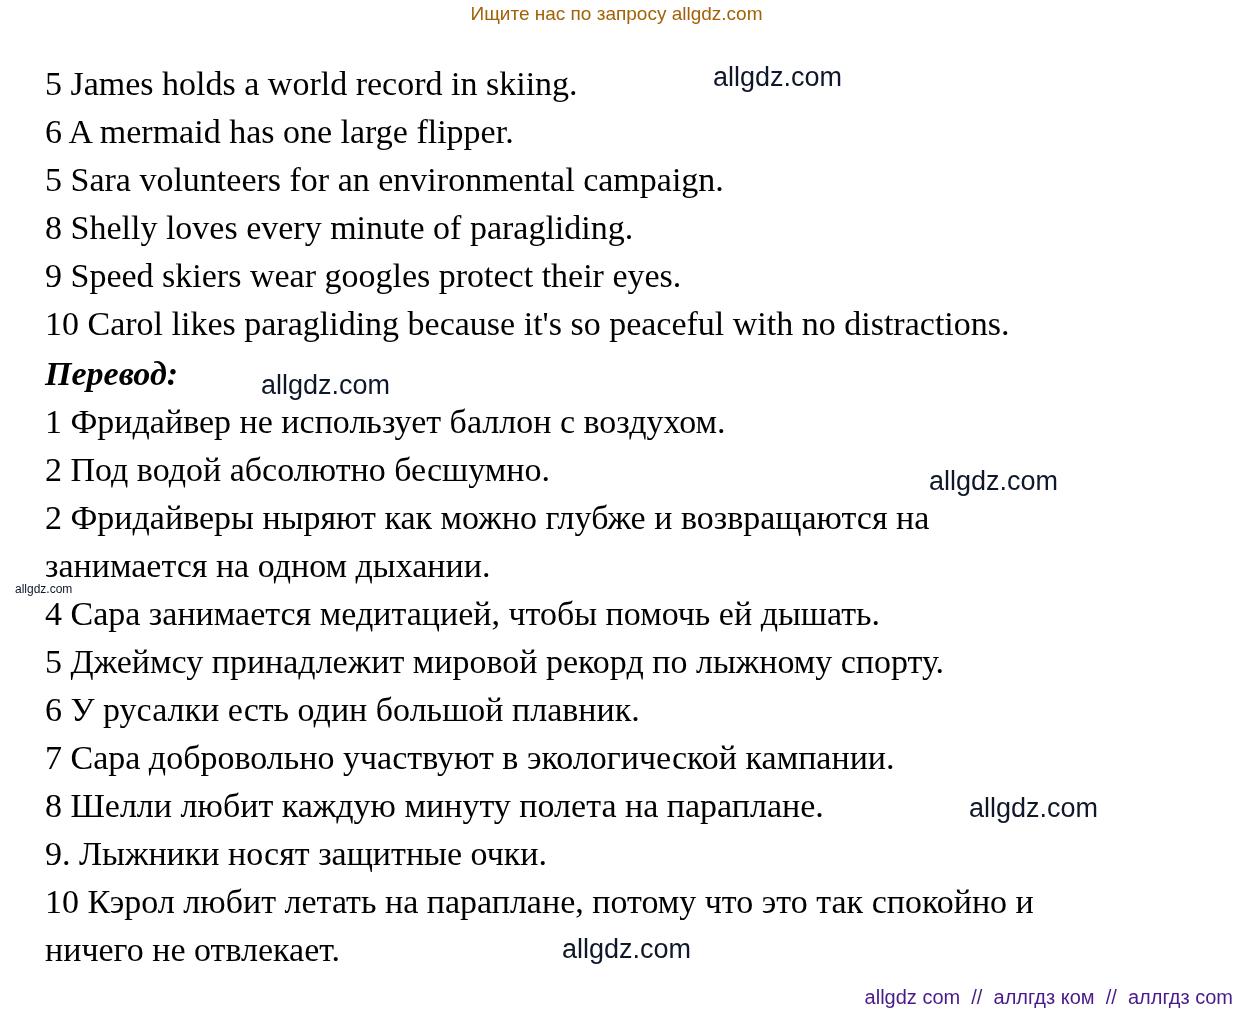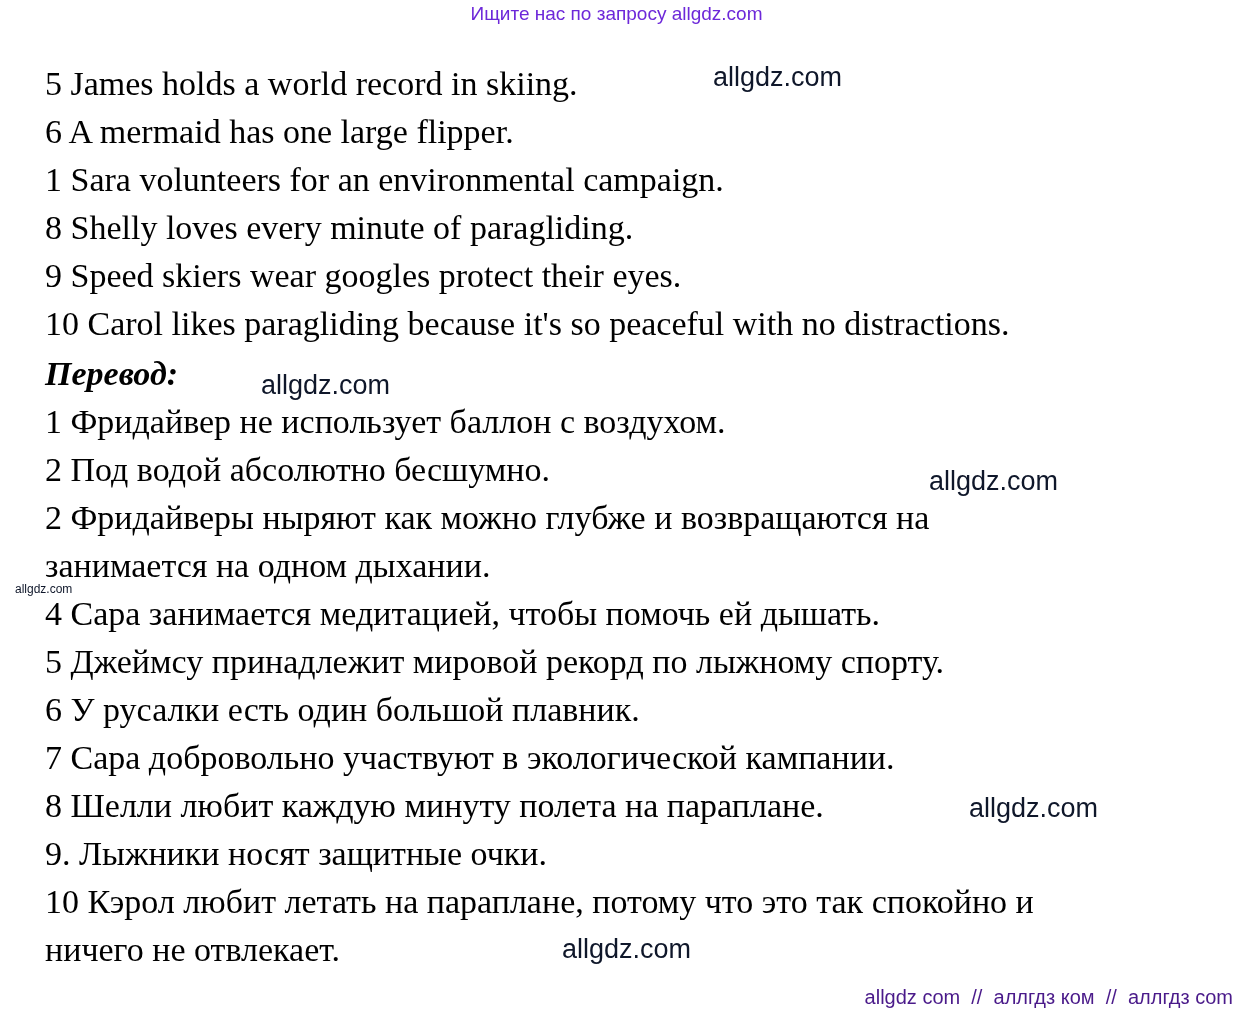--- a/index.html
+++ b/index.html
@@ -14,21 +14,21 @@
       overflow: hidden;
     }
     .header-banner {
       position: absolute;
       top: 3px;
       left: 0;
       width: 1233px;
       text-align: center;
       font-family: "Liberation Sans", sans-serif;
       font-size: 19px;
-      color: #6d28d9;
+      color: #a16207;
     }
     .doc {
       position: absolute;
       left: 45px;
       top: 60px;
       width: 1180px;
       font-family: "Liberation Serif", serif;
       font-size: 34px;
       color: #000000;
     }
@@ -64,21 +64,21 @@
     }
   </style>
 </head>
 <body>
 
 <div class="header-banner">Ищите нас по запросу allgdz.com</div>
 
 <div class="doc">
   <div class="line" style="top:0px">5 James holds a world record in skiing.</div>
   <div class="line" style="top:48px">6 A mermaid has one large flipper.</div>
-  <div class="line" style="top:96px">1 Sara volunteers for an environmental campaign.</div>
+  <div class="line" style="top:96px">5 Sara volunteers for an environmental campaign.</div>
   <div class="line" style="top:144px">8 Shelly loves every minute of paragliding.</div>
   <div class="line" style="top:192px">9 Speed skiers wear googles protect their eyes.</div>
   <div class="line" style="top:240px">10 Carol likes paragliding because it's so peaceful with no distractions.</div>
 
   <div class="line heading" style="top:290px">Перевод:</div>
 
   <div class="line" style="top:338px">1 Фридайвер не использует баллон с воздухом.</div>
   <div class="line" style="top:386px">2 Под водой абсолютно бесшумно.</div>
   <div class="line" style="top:434px">2 Фридайверы ныряют как можно глубже и возвращаются на</div>
   <div class="line" style="top:482px">занимается на одном дыхании.</div>

